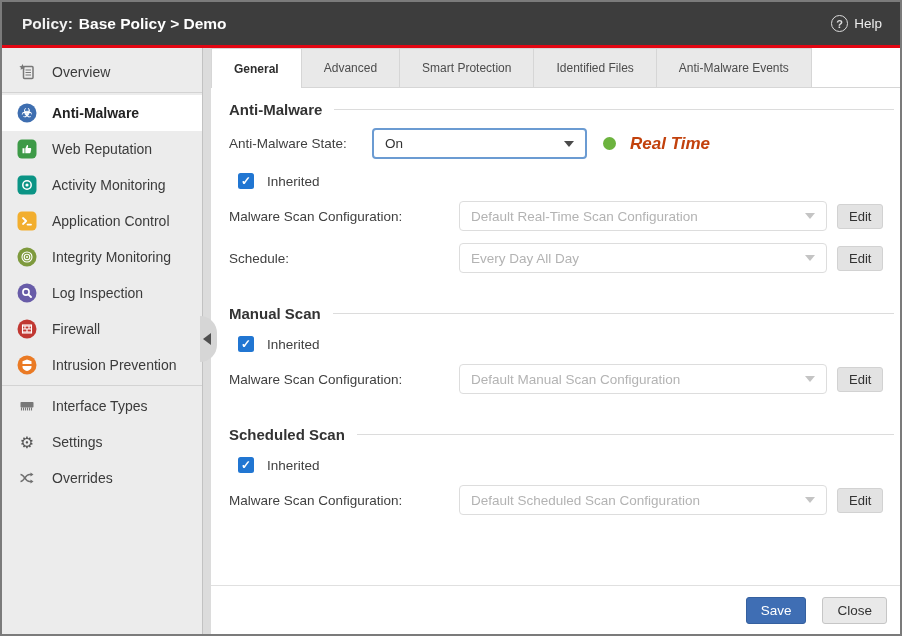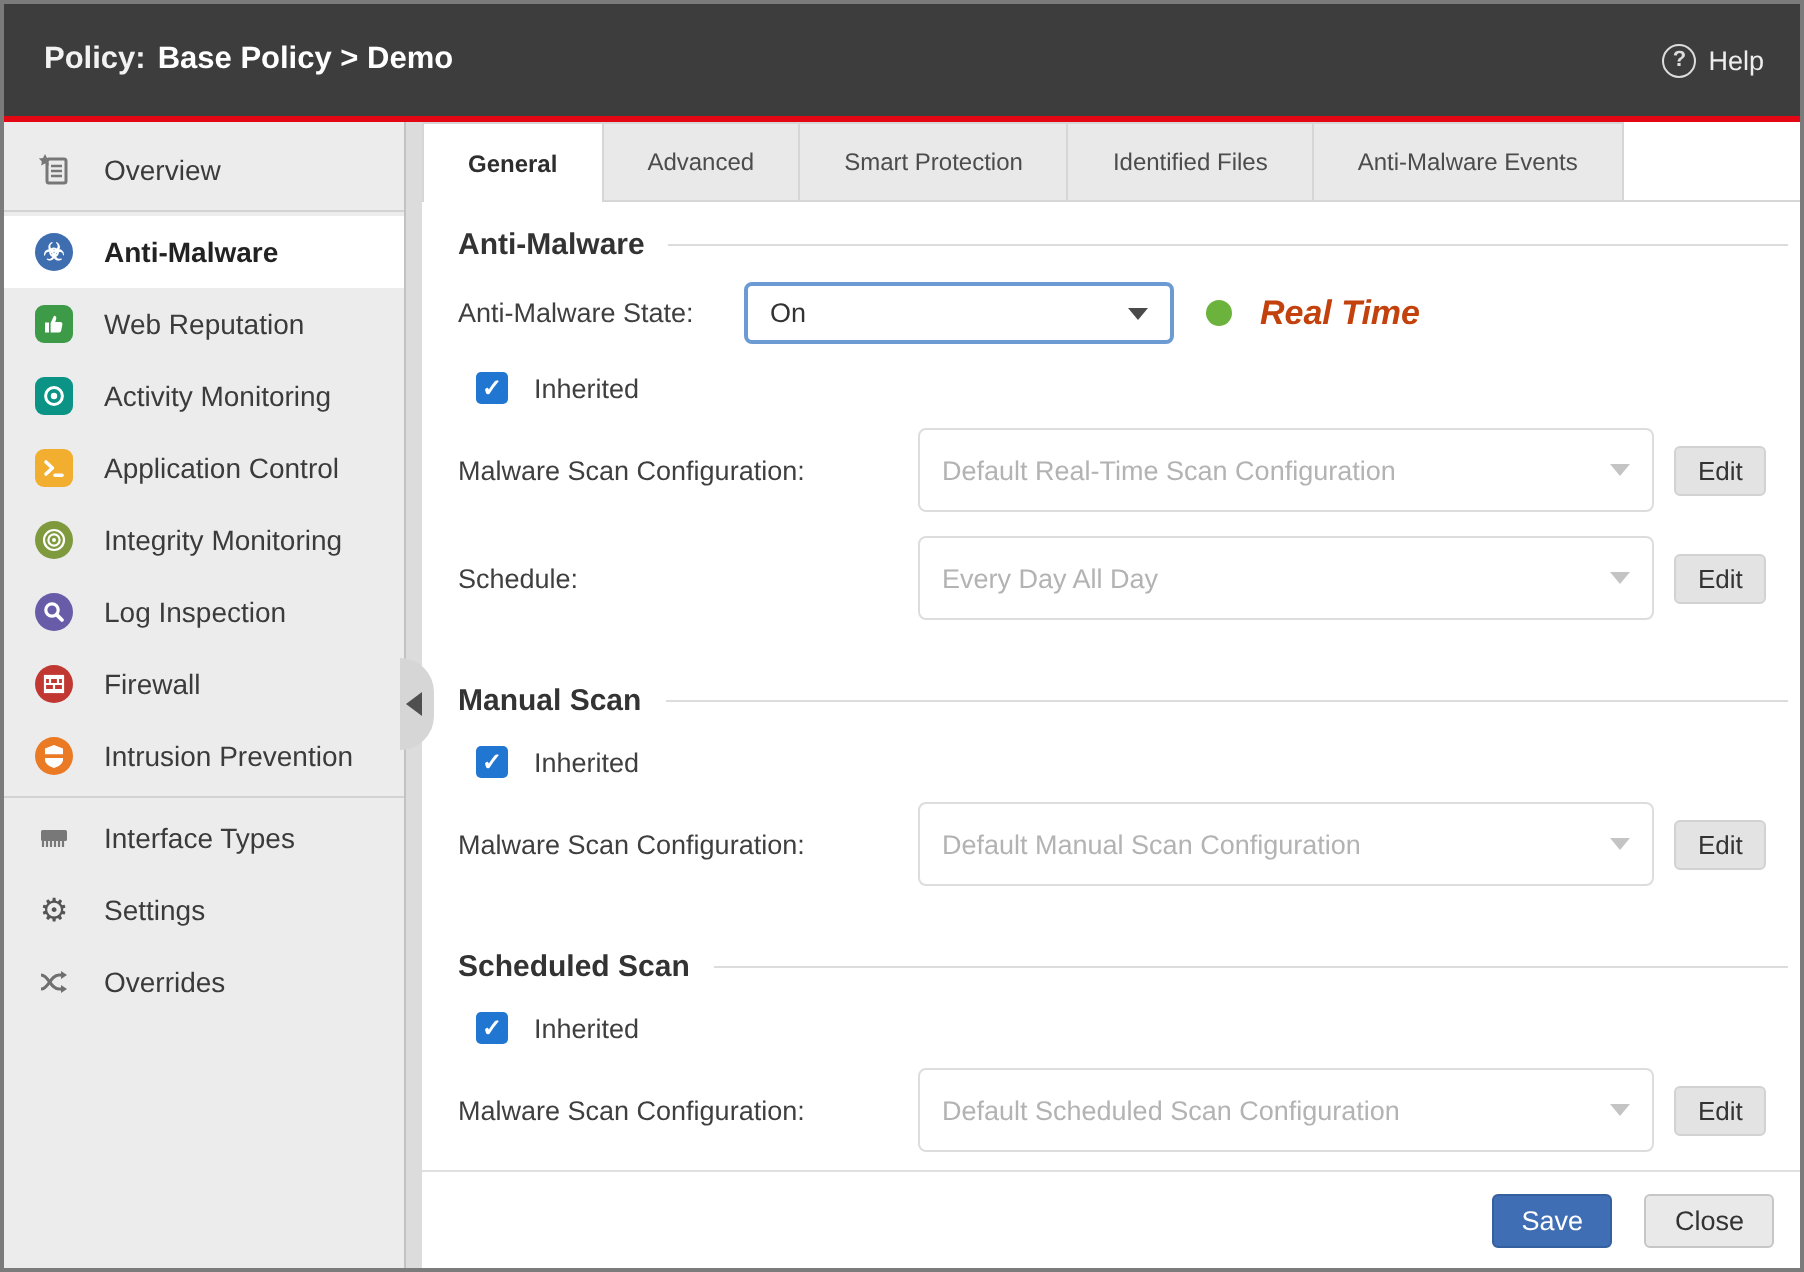--- a/index.html
+++ b/index.html
@@ -1,20 +1,20 @@
 <!DOCTYPE html>
 <html><head>
 <meta charset="utf-8">
 <style>
   * { margin:0; padding:0; box-sizing:border-box; }
   html,body { font-family:"Liberation Sans", sans-serif; background:#fff; }
   .window { width:902px; height:636px; border:2px solid #7b7b7b; display:flex; flex-direction:column; background:#fff; overflow:hidden; }
 
   
-  .header { height:56px; background:#3d3d3d; display:flex; align-items:center; justify-content:space-between; padding:0 18px 0 20px; flex:0 0 auto; }
+  .header { height:43px; background:#3d3d3d; display:flex; align-items:center; justify-content:space-between; padding:0 18px 0 20px; flex:0 0 auto; }
   .hdr-title { color:#fff; font-size:15.5px; }
   .hdr-title .pfx { font-weight:bold; color:#f2f2f2; margin-right:6px; }
   .hdr-title .main { font-weight:bold; }
   .help { display:flex; align-items:center; gap:6px; color:#ededed; font-size:13.5px; cursor:pointer; }
   .help-circ { width:17px; height:17px; border:1.5px solid #dcdcdc; border-radius:50%; display:flex; align-items:center; justify-content:center; font-size:11px; font-weight:bold; color:#dcdcdc; }
   .red-line { height:3px; background:#e30613; flex:0 0 auto; }
 
   
   .body { flex:1; display:flex; position:relative; min-height:0; }
 
@@ -45,21 +45,21 @@
   .sec-title { font-size:15px; font-weight:bold; color:#333; white-space:nowrap; }
   .sec-rule { flex:1; height:1px; background:#dcdcdc; }
 
   .row { display:flex; align-items:center; }
   .lbl { font-size:13.5px; color:#3f3f3f; }
   .lbl.state { width:143px; }
   .lbl.field { width:230px; }
 
   .select { height:31px; display:flex; align-items:center; justify-content:space-between; padding:4px 11px; border-radius:4px; background:#fff; font-size:13.5px; cursor:pointer; }
   .select.focus { width:215px; border:2px solid #6b9bd2; color:#333; }
-  .select.disabled { width:368px; height:42px; border:1px solid #ddd; color:#b3b3b3; cursor:default;text-align:center; }
+  .select.disabled { width:368px; height:30px; border:1px solid #ddd; color:#b3b3b3; cursor:default;text-align:center; }
   .caret { width:0; height:0; border-left:5px solid transparent; border-right:5px solid transparent; border-top:6px solid #4a4a4a; }
   .select.disabled .caret { border-top-color:#c4c4c4; }
 
   .dot { width:13px; height:13px; border-radius:50%; background:#6cb33e; margin:0 14px 0 16px; }
   .status { font-size:17px; font-weight:bold; color:#c2410c;font-style:italic; }
 
   .chk-row { display:flex; align-items:center; margin-left:9px; }
   .checkbox { width:16px; height:16px; background:#2176d2; border-radius:2.5px; display:flex; align-items:center; justify-content:center; cursor:pointer; }
   .checkbox::after { content:"✓"; color:#fff; font-size:12px; font-weight:bold; line-height:1; }
   .chk-lbl { font-size:13.5px; color:#3f3f3f; margin-left:13px; }

